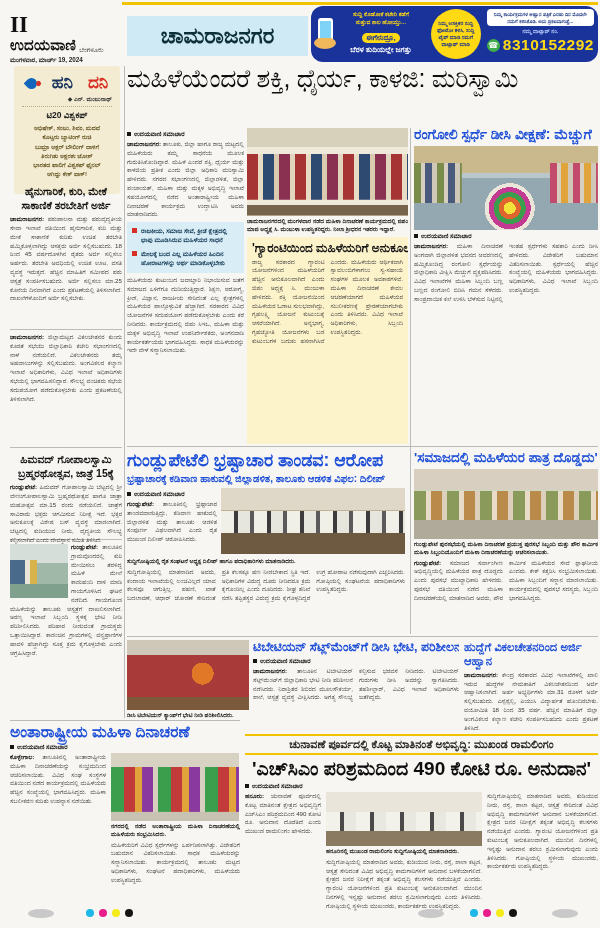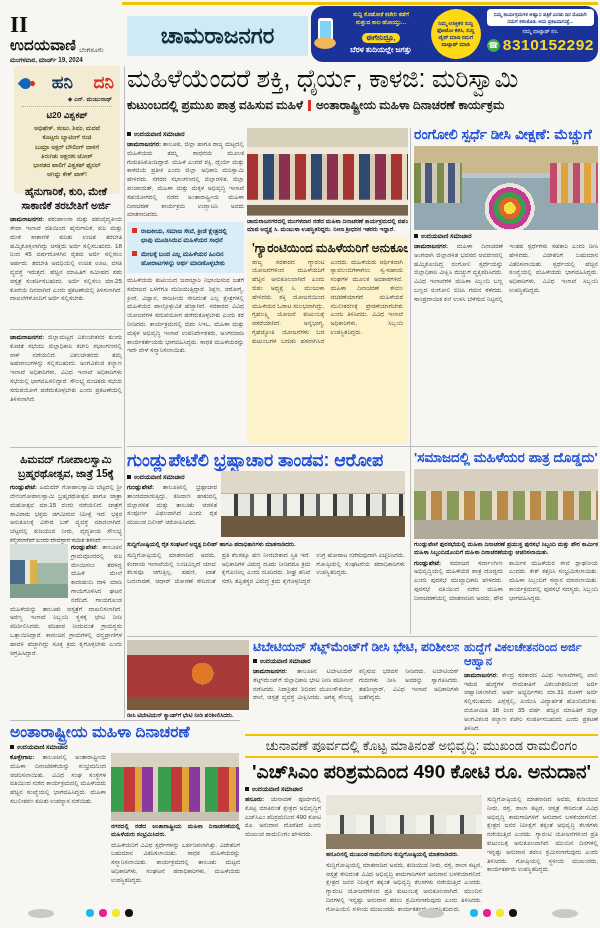--- a/index.html
+++ b/index.html
@@ -26,21 +26,21 @@
 .ad-m{width:54px;background:#1a339b;display:flex;align-items:center;justify-content:center}
 .star{width:50px;height:50px;border-radius:50%;background:#ffd914;color:#16308e;font-size:5.4px;font-weight:bold;display:flex;align-items:center;justify-content:center;text-align:center;padding:5px;line-height:1.3}
 .ad-r{flex:1.15;background:#1a339b;padding:3px 4px;text-align:center}
 .ad-r .wbox{background:#fff;color:#14307e;font-size:5px;font-weight:bold;border-radius:4px;padding:2px 3px;line-height:1.3;text-align:center}
 .ad-r .wl{color:#bcd0ff;font-size:5.5px;font-weight:bold;margin:2px 0 1px}
 .ad-r .ph{display:flex;align-items:center;justify-content:center;gap:3px}
 .wacirc{width:13px;height:13px;border-radius:50%;background:#3fae4a;color:#fff;font-size:8px;display:inline-flex;align-items:center;justify-content:center}
 .phnum{font-size:15.5px;font-weight:bold;color:#ffd914;letter-spacing:.5px}
 
 .hani{background:#f3ecd2;border-radius:3px;padding:7px 6px 5px;text-align:center}
-.hrow{display:flex;align-items:center;justify-content:space-between;gap:15px}
+.hrow{display:flex;align-items:center;justify-content:center;gap:15px}
 .drop{width:11px;height:11px;background:#1166bb;border-radius:0 50% 50% 50%;transform:rotate(-45deg);position:relative;flex:0 0 auto}
 .drop:after{content:"";position:absolute;right:-2px;bottom:-2px;width:5px;height:5px;border-radius:50%;background:#d93025}
 .hn1{font-size:17px;font-weight:bold;color:#16325c}
 .hn2{font-size:17px;font-weight:bold;color:#d93025}
 .hauth{font-size:6px;font-weight:bold;color:#333;text-align:right;margin:2px 2px 3px;border-bottom:1px dotted #b9ad85;padding-bottom:3px}
 .htitle{font-size:8.5px;font-weight:bold;color:#1a1a1a;margin:3px 0 2px}
 .hline{font-size:6.2px;font-weight:bold;color:#6b5b2a;line-height:1.5}
 
 .bod{font-size:6.2px;line-height:1.42;text-align:justify;color:#3a3a3a}
 .bod .dl{color:#0f0f0f}
@@ -59,21 +59,21 @@
 .redbar{width:3px;height:11px;background:#d93025;flex:0 0 auto}
 .h-m{font-weight:bold;color:#1d4ed8}
 .hlbox{background:#d9edf7;padding:5px 5px;margin:3px 0}
 .hlrow{display:flex;gap:4px;margin-bottom:5px}
 .hlrow:last-child{margin-bottom:0}
 .rsq{width:5px;height:5px;background:#d93025;margin-top:1px;flex:0 0 auto}
 .hltxt{font-size:6.4px;font-weight:bold;color:#123a55;line-height:1.4;text-align:left}
 .qbox{background:#fdf3cb;padding:4px 5px}
 .qhead{font-size:12px;font-weight:bold;color:#141414;text-align:center;margin-bottom:3px;white-space:nowrap}
 .kickbar{height:2px;background:#f2c400}
-.kick{font-size:13px;font-weight:normal;text-align:center;color:#222;padding:2px 0}
+.kick{font-size:11px;font-weight:bold;text-align:center;color:#222;padding:2px 0}
 .h-hcm{font-size:19px;font-weight:bold;color:#0e0e0e;text-align:center;white-space:nowrap;margin:3px 0 1px}
 
 .p1{background:
  linear-gradient(#76654c,#76654c) 0 100%/100% 12% no-repeat,
  repeating-linear-gradient(90deg,#a63434 0 11px,#e9dcc4 11px 16px,#2f4a70 16px 27px,#d9cab0 27px 32px,#8a3050 32px 43px,#e2d5bd 43px 48px) 0 62%/100% 52% no-repeat,
  linear-gradient(180deg,#d7d0ba 0 22%,#efe9d9 22% 100%)}
 .p2{background:
  radial-gradient(circle at 52% 74%,#f2e23a 0 6px,#e0642e 6px 11px,#3a9e4c 11px 16px,#c23a92 16px 21px,#ece6da 21px 25px,transparent 25px),
  repeating-linear-gradient(90deg,#7a8c4a 0 7px,#d6cec0 7px 11px,#4a5a7c 11px 18px,#cfc7b8 18px 23px) 0 40%/26% 48% no-repeat,
  repeating-linear-gradient(90deg,#c24a6a 0 7px,#d6cec0 7px 11px,#e0a43a 11px 18px,#cfc7b8 18px 23px) 100% 40%/26% 48% no-repeat,
@@ -154,25 +154,20 @@
   <div class="hline">ಬುಮ್ರಾ ಅಕ್ಷರ್ ಬೌಲಿಂಗ್ ದಾಳಿಗೆ</div>
   <div class="hline">ತಿರುಗಿತು ಅಕ್ಷರಶಃ ಜೋಶ್</div>
   <div class="hline">ಭಾರತದ ಪಾಲಿಗೆ ವಿಶ್ವಕಪ್ ಫೈನಲ್</div>
   <div class="hline">ಆಗಿದ್ದು ಕೇಕ್ ವಾಕ್!</div>
 </div>
 
 <div class="rule" style="left:124px;top:66px;width:1px;height:652px"></div>
 
 <div class="abs" style="left:127px;top:64px;width:471px;height:60px">
   <div class="h-lead">ಮಹಿಳೆಯೆಂದರೆ ಶಕ್ತಿ, ಧೈರ್ಯ, ಕಾಳಜಿ: ಮರಿಸ್ವಾಮಿ</div>
-  <div class="subrow">
-    <span>ಕುಟುಂಬದಲ್ಲಿ ಪ್ರಮುಖ ಪಾತ್ರ ವಹಿಸುವ ಮಹಿಳೆ</span>
-    <span class="redbar"></span>
-    <span>ಅಂತಾರಾಷ್ಟ್ರೀಯ ಮಹಿಳಾ ದಿನಾಚರಣೆ ಕಾರ್ಯಕ್ರಮ</span>
-  </div>
 </div>
 
 <div class="abs" style="left:127px;top:128px;width:117px;height:316px">
   <div class="byl">
     <span class="bsq"></span>
     <span>ಉದಯವಾಣಿ ಸಮಾಚಾರ</span>
   </div>
   <div class="bod">
     <b class="dl">ಚಾಮರಾಜನಗರ:</b>
     <span>ತಾಲೂಕು, ಜಿಲ್ಲಾ ಹಾಗೂ ರಾಜ್ಯ ಮಟ್ಟದಲ್ಲಿ ಮಹಿಳೆಯರು ತಮ್ಮ ಸಾಧನೆಯ ಮೂಲಕ ಗುರುತಿಸಿಕೊಂಡಿದ್ದಾರೆ. ಮಹಿಳೆ ಎಂದರೆ ಶಕ್ತಿ, ಧೈರ್ಯ ಮತ್ತು ಕಾಳಜಿಯ ಪ್ರತೀಕ ಎಂದು ಜಿಲ್ಲಾ ಅಧಿಕಾರಿ ಮರಿಸ್ವಾಮಿ ಹೇಳಿದರು. ನಗರದ ಸಭಾಂಗಣದಲ್ಲಿ ಜಿಲ್ಲಾಡಳಿತ, ಜಿಲ್ಲಾ ಪಂಚಾಯತ್, ಮಹಿಳಾ ಮತ್ತು ಮಕ್ಕಳ ಅಭಿವೃದ್ಧಿ ಇಲಾಖೆ ಸಹಯೋಗದಲ್ಲಿ ನಡೆದ ಅಂತಾರಾಷ್ಟ್ರೀಯ ಮಹಿಳಾ ದಿನಾಚರಣೆ ಕಾರ್ಯಕ್ರಮ ಉದ್ಘಾಟಿಸಿ ಅವರು ಮಾತನಾಡಿದರು.</span>
@@ -241,20 +236,21 @@
       <b class="dl">ಗುಂಡ್ಲುಪೇಟೆ:</b>
       <span>ತಾಲೂಕಿನ ಗ್ರಾಮವೊಂದರಲ್ಲಿ ಕುರಿ ಮೇಯಿಸಲು ತೆರಳಿದ್ದ ಮಹಿಳೆ ಮೇಲೆ ಕಾಡುಹಂದಿ ದಾಳಿ ಮಾಡಿ ಗಾಯಗೊಳಿಸಿದ ಘಟನೆ ನಡೆದಿದೆ. ಗಾಯಗೊಂಡ ಮಹಿಳೆಯನ್ನು ತಾಲೂಕು ಆಸ್ಪತ್ರೆಗೆ ದಾಖಲಿಸಲಾಗಿದೆ. ಅರಣ್ಯ ಇಲಾಖೆ ಸಿಬ್ಬಂದಿ ಸ್ಥಳಕ್ಕೆ ಭೇಟಿ ನೀಡಿ ಪರಿಶೀಲಿಸಿದರು. ಪರಿಹಾರ ನೀಡುವಂತೆ ಗ್ರಾಮಸ್ಥರು ಒತ್ತಾಯಿಸಿದ್ದಾರೆ. ಕಾಡಂಚಿನ ಗ್ರಾಮಗಳಲ್ಲಿ ವನ್ಯಪ್ರಾಣಿಗಳ ಹಾವಳಿ ಹೆಚ್ಚಾಗಿದ್ದು ಸೂಕ್ತ ಕ್ರಮ ಕೈಗೊಳ್ಳಬೇಕು ಎಂದು ಆಗ್ರಹಿಸಿದ್ದಾರೆ.</span>
     </div>
   </div>
 </div>
 
 <div class="rule" style="left:127px;top:446px;width:471px;height:1px"></div>
 
 <div class="abs" style="left:127px;top:450px;width:278px;height:184px">
   <div class="h-m" style="font-size:17.5px;white-space:nowrap">ಗುಂಡ್ಲುಪೇಟೆಲಿ ಭ್ರಷ್ಟಾಚಾರ ತಾಂಡವ: ಆರೋಪ</div>
+  <div class="h-m" style="font-size:10px;margin:2px 0 3px;white-space:nowrap">ಭ್ರಷ್ಟಾಚಾರಕ್ಕೆ ಕಡಿವಾಣ ಹಾಕುವಲ್ಲಿ ಜಿಲ್ಲಾಡಳಿತ, ತಾಲೂಕು ಆಡಳಿತ ವಿಫಲ: ದಿಲೀಪ್</div>
   <div style="display:flex;gap:4px">
     <div style="width:90px;flex:0 0 auto">
       <div class="byl">
         <span class="bsq"></span>
         <span>ಉದಯವಾಣಿ ಸಮಾಚಾರ</span>
       </div>
       <div class="bod" style="height:56px;overflow:hidden">
         <b class="dl">ಗುಂಡ್ಲುಪೇಟೆ:</b>
         <span>ತಾಲೂಕಿನಲ್ಲಿ ಭ್ರಷ್ಟಾಚಾರ ತಾಂಡವವಾಡುತ್ತಿದ್ದು, ಕಡಿವಾಣ ಹಾಕುವಲ್ಲಿ ಜಿಲ್ಲಾಡಳಿತ ಮತ್ತು ತಾಲೂಕು ಆಡಳಿತ ಸಂಪೂರ್ಣ ವಿಫಲವಾಗಿದೆ ಎಂದು ರೈತ ಮುಖಂಡ ದಿಲೀಪ್ ಆರೋಪಿಸಿದರು.</span>
       </div>

